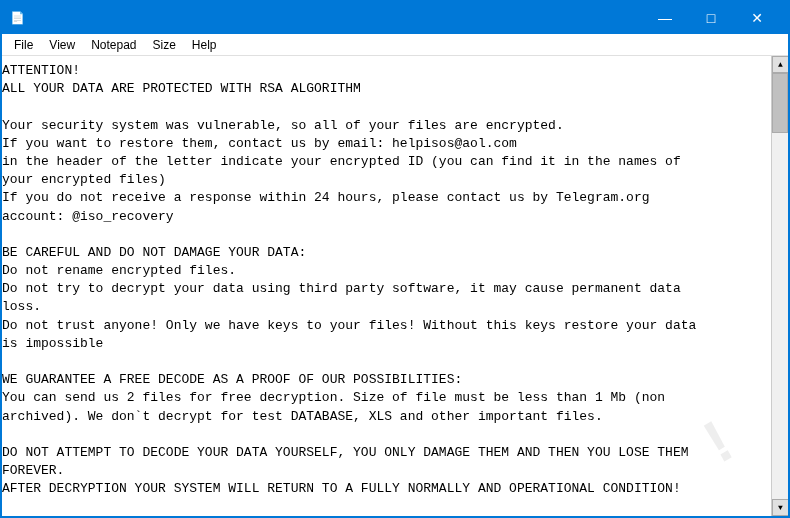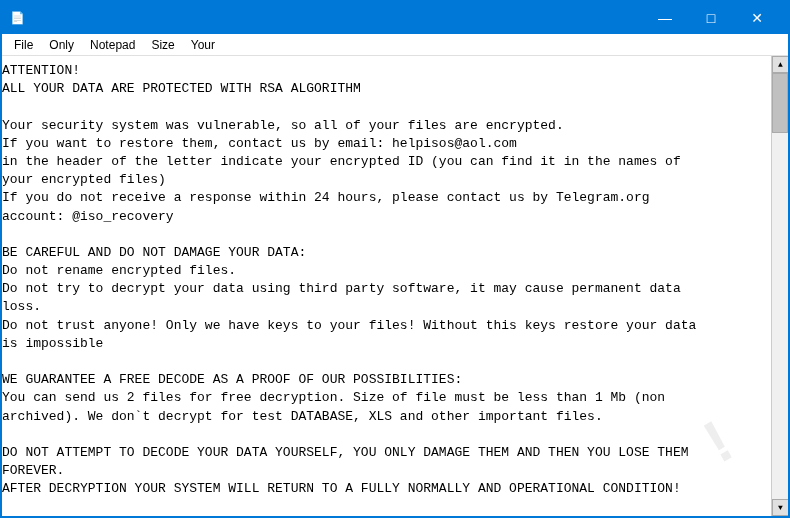--- a/index.html
+++ b/index.html
@@ -178,24 +178,24 @@
     </div>
     <div class="title-bar-controls">
       <button class="title-btn">—</button>
       <button class="title-btn">□</button>
       <button class="title-btn close">✕</button>
     </div>
   </div>
 
   <div class="menu-bar">
     <span class="menu-item">File</span>
-    <span class="menu-item">Only</span>
+    <span class="menu-item">View</span>
     <span class="menu-item">Notepad</span>
     <span class="menu-item">Size</span>
-    <span class="menu-item">Your</span>
+    <span class="menu-item">Help</span>
   </div>
 
   <div class="content-area">
     <div class="text-content">ATTENTION!
 ALL YOUR DATA ARE PROTECTED WITH RSA ALGORITHM
 
 Your security system was vulnerable, so all of your files are encrypted.
 If you want to restore them, contact us by email: helpisos@aol.com
 in the header of the letter indicate your encrypted ID (you can find it in the names of
 your encrypted files)

